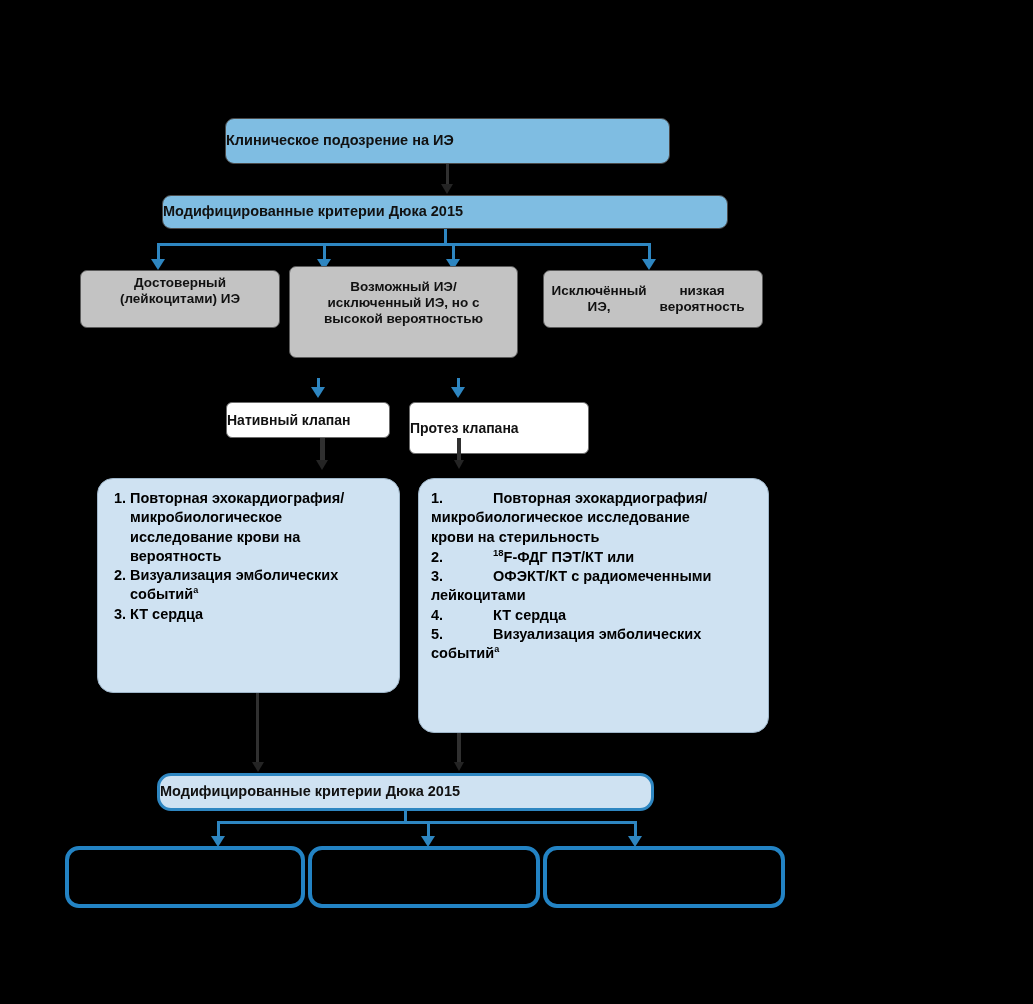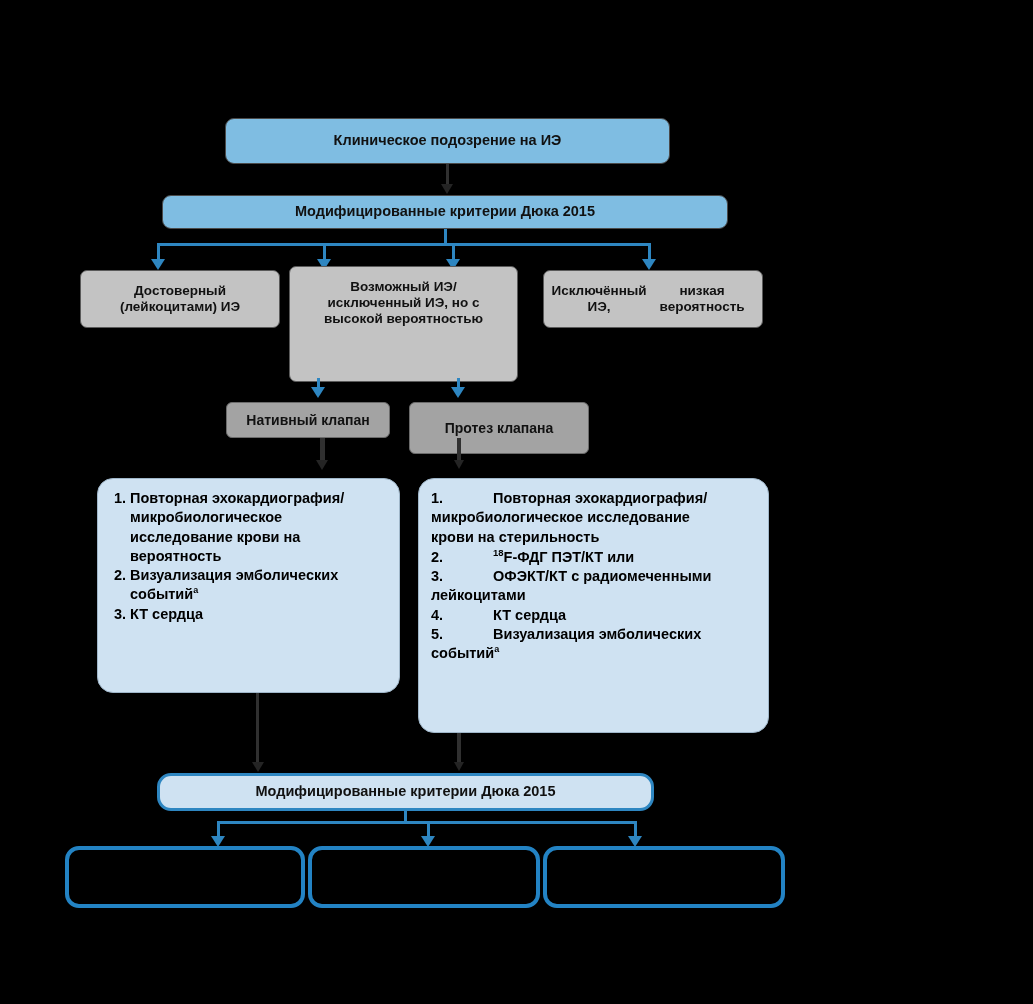--- a/index.html
+++ b/index.html
@@ -16,21 +16,20 @@
     overflow: hidden;
     font-family: "Liberation Sans", sans-serif;
   }
 
   
   .node {
     position: absolute;
     box-sizing: border-box;
     display: flex;
     align-items: center;
-    justify-content: center;
     text-align: center;
     color: #111111;
     line-height: 1.18;
   }
 
   
   .pill-blue {
     background: #7FBDE2;
     border: 1px solid #4a4a4a;
     border-radius: 9px;
@@ -45,21 +44,21 @@
     border: 1px solid #5a5a5a;
     border-radius: 7px;
     font-size: 13.5px;
     font-weight: 700;
     box-shadow: 2px 2px 3px rgba(0,0,0,.6);
     padding: 4px 6px;
   }
 
   
   .box-white {
-    background: #a3a3a3;
+    background: #ffffff;
     border: 1px solid #6b6b6b;
     border-radius: 6px;
     font-size: 14px;
     font-weight: 700;
     box-shadow: 1px 1px 2px rgba(0,0,0,.5);
   }
 
   
   .panel-lightblue {
     background: #CFE2F2;
@@ -182,21 +181,21 @@
   <div class="arrow-blue" style="left:446px; top:259px;"></div>
 
   <div class="conn vline-blue" style="left:648px; top:243px; height:19px;"></div>
   <div class="arrow-blue" style="left:642px; top:259px;"></div>
 
   <div class="node box-grey" style="left:80px; top:270px; width:200px; height:58px; flex-direction:column;">
     <span>Достоверный</span>
     <span>(лейкоцитами) ИЭ</span>
   </div>
 
-  <div class="node box-grey" style="left:289px; top:266px; width:229px; height:116px; flex-direction:column; justify-content:flex-start; padding-top:12px;">
+  <div class="node box-grey" style="left:289px; top:266px; width:229px; height:92px; flex-direction:column; justify-content:flex-start; padding-top:12px;">
     <span>Возможный ИЭ/</span>
     <span>исключенный ИЭ, но  с</span>
     <span>высокой вероятностью</span>
   </div>
 
   <div class="node box-grey" style="left:543px; top:270px; width:220px; height:58px; flex-direction:row;">
     <span>Исключённый ИЭ,</span>
     <span>низкая вероятность</span>
   </div>
 

